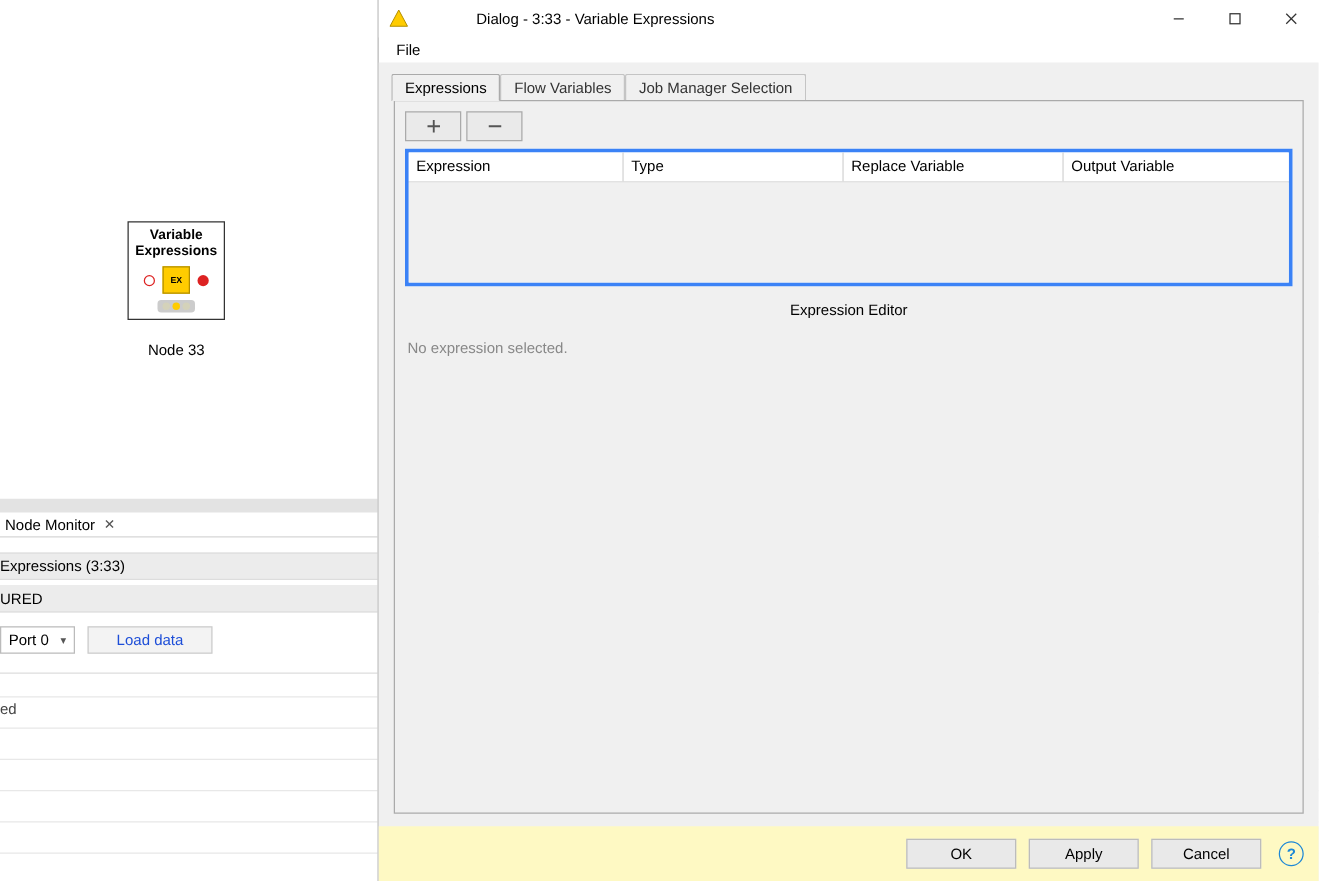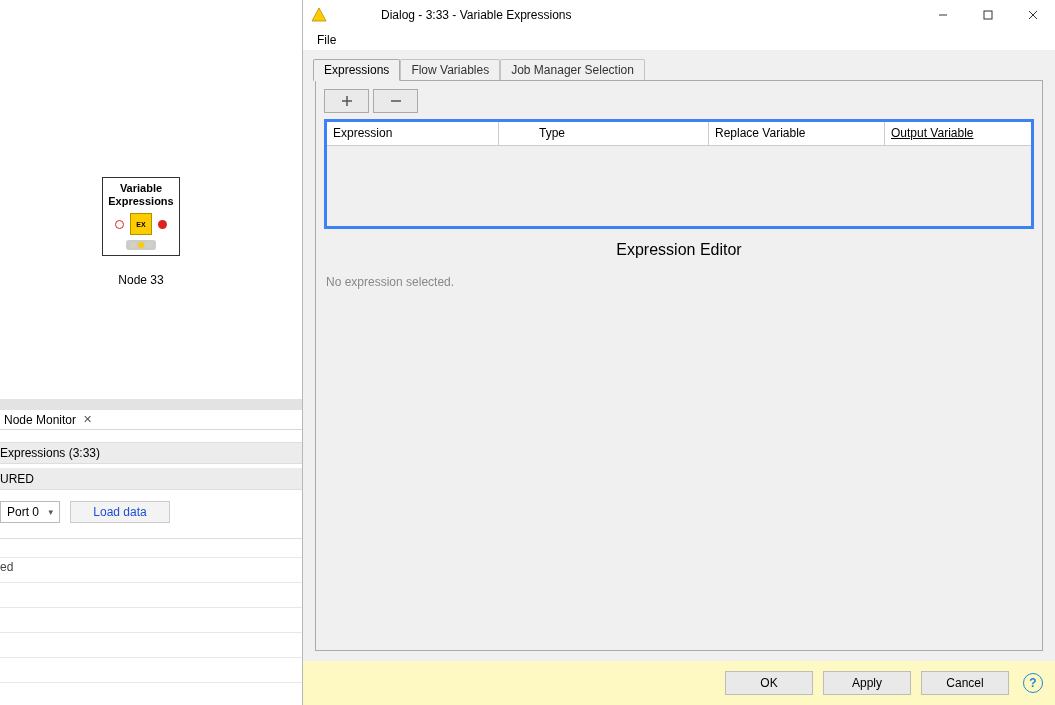--- a/index.html
+++ b/index.html
@@ -264,26 +264,26 @@
     .exp-head .cell {
       border-right: 1px solid #ccc;
       padding: 4px 6px;
       background: #fff;
     }
     .exp-body {
       flex: 1;
       background: #f0f0f0;
     }
     .col1{ flex: 0 0 172px;}
-    .col2{ flex: 0 0 176px; margin-left: 34px;}
+    .col2{ flex: 0 0 176px;}
     .col3{ flex: 0 0 176px;}
     .col4{ flex: 1;}
     .editor-label {
       text-align: center;
-      font-size: 16px;
+      font-size: 12px;
       margin-bottom: 16px;
     }
     .editor-placeholder {
       font-size: 12px;
       color: #888;
       padding-left: 2px;
     }
     .btn-row {
       height: 44px;
       display: flex;
@@ -411,21 +411,21 @@
           <svg width="12" height="12">
               <line x1="1" y1="6" x2="11" y2="6" stroke="#555" stroke-width="1.5"></line>
             </svg>
         </div>
       </div>
       <div class="exp-table">
         <div class="exp-head">
           <div class="cell col1">Expression</div>
           <div class="cell col2">Type</div>
           <div class="cell col3">Replace Variable</div>
-          <div class="cell col4" style="border-right:none;text-decoration:underline;">Output Variable</div>
+          <div class="cell col4" style="border-right:none;">Output Variable</div>
         </div>
         <div class="exp-body"></div>
       </div>
       <div class="editor-label">Expression Editor</div>
       <div class="editor-placeholder">No expression selected.</div>
       <div style="flex:1;"></div>
     </div>
     <div class="btn-row">
       <div class="dlg-btn">OK</div>
       <div class="dlg-btn">Apply</div>

